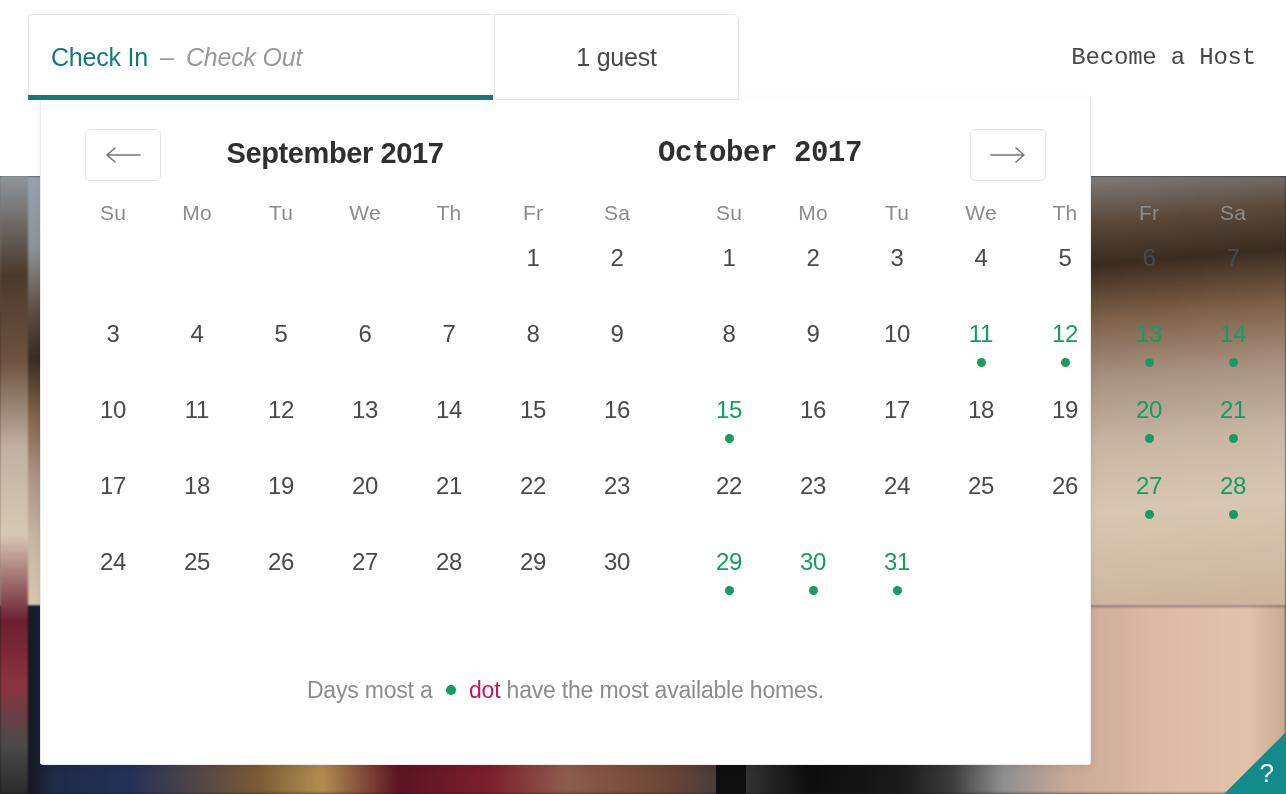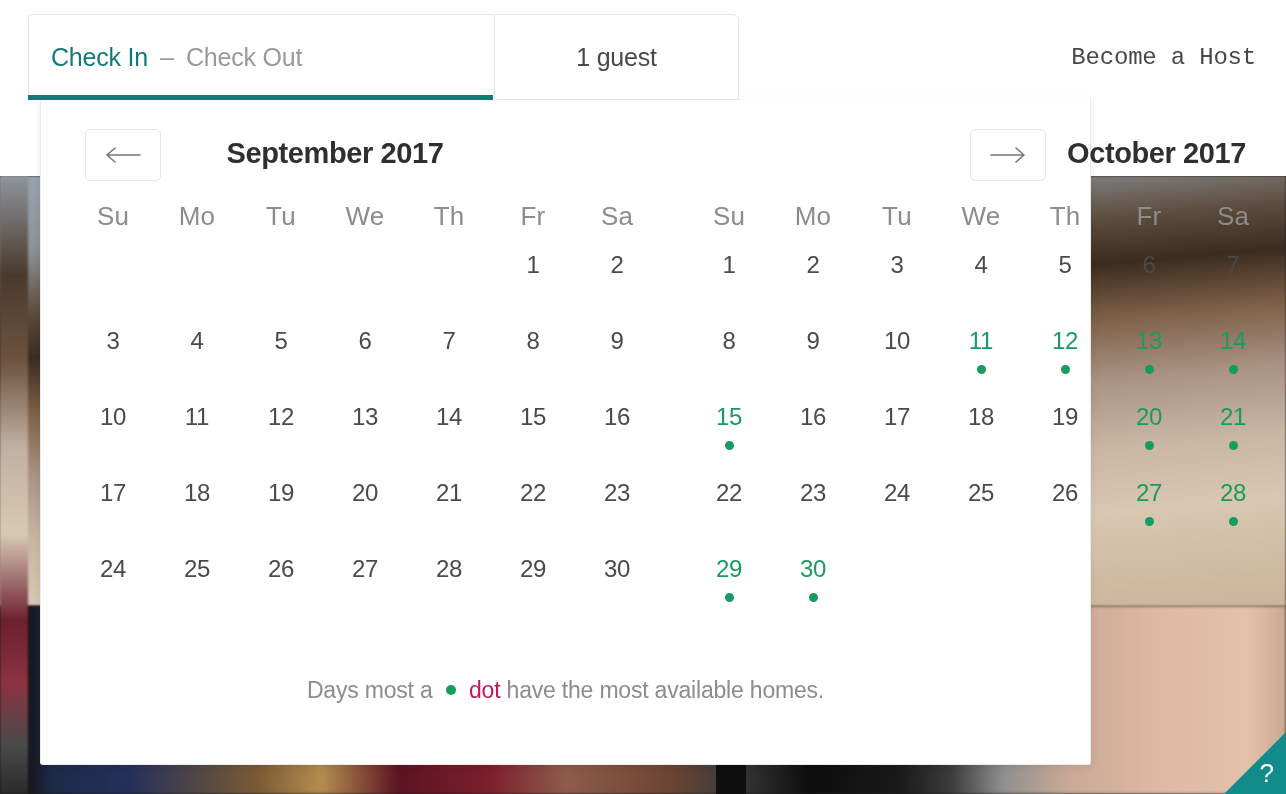--- a/index.html
+++ b/index.html
@@ -119,20 +119,21 @@
   }
   .dash-sep {
     color: #9a9a9a;
     font-size: 25px;
     margin: 0 12px;
   }
   .checkout-label {
     color: #9a9a9a;
     font-size: 25px;
     letter-spacing: -0.2px;
+    font-style: italic;
   }
   .guest-label {
     color: #4a4a4a;
     font-size: 25px;
     letter-spacing: -0.2px;
   }
 
   
   #become-host {
     position: absolute;
@@ -183,38 +184,38 @@
 
   .month-title {
     position: absolute;
     top: 40px;
     font-size: 29px;
     font-weight: bold;
     color: #2f2f2f;
     letter-spacing: -0.4px;
   }
   #title-left  { left: 0; width: 588px; text-align: center; }
-  #title-right { left: 617px; width: 588px; text-align: right; }
+  #title-right { left: 617px; width: 588px; text-align: left; font-family: Liberation Mono, monospace; }
 
   
   #cal-body {
     display: flex;
     padding: 0 16px;
   }
   .month {
     width: 588px;
     margin: 0 14px;
   }
   .dow-row, .week-row {
     display: flex;
   }
   .dow-cell {
     width: 84px;
     text-align: center;
-    font-size: 26px;
+    font-size: 21px;
     color: #8c8c8c;
     padding-bottom: 18px;
     letter-spacing: 0.2px;
   }
   .day-cell {
     width: 84px;
     height: 76px;
     display: flex;
     flex-direction: column;
     align-items: center;
@@ -557,20 +558,24 @@
           </div>
           <div class="week-row">
             <div class="day-cell hot">
               <span class="num">29</span>
               <span class="dot"></span>
             </div>
             <div class="day-cell hot">
               <span class="num">30</span>
               <span class="dot"></span>
             </div>
+            <div class="day-cell hot">
+              <span class="num">31</span>
+              <span class="dot"></span>
+            </div>
             <div class="day-cell empty"></div>
             <div class="day-cell empty"></div>
             <div class="day-cell empty"></div>
             <div class="day-cell empty"></div>
           </div>
         </div>
     </div>
   </div>
 
   <div id="cal-footer">

